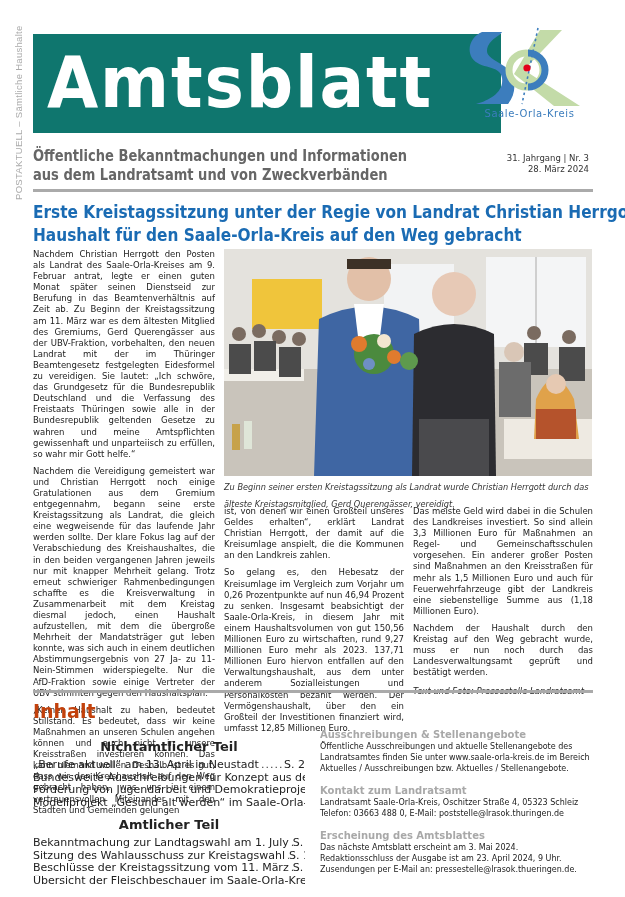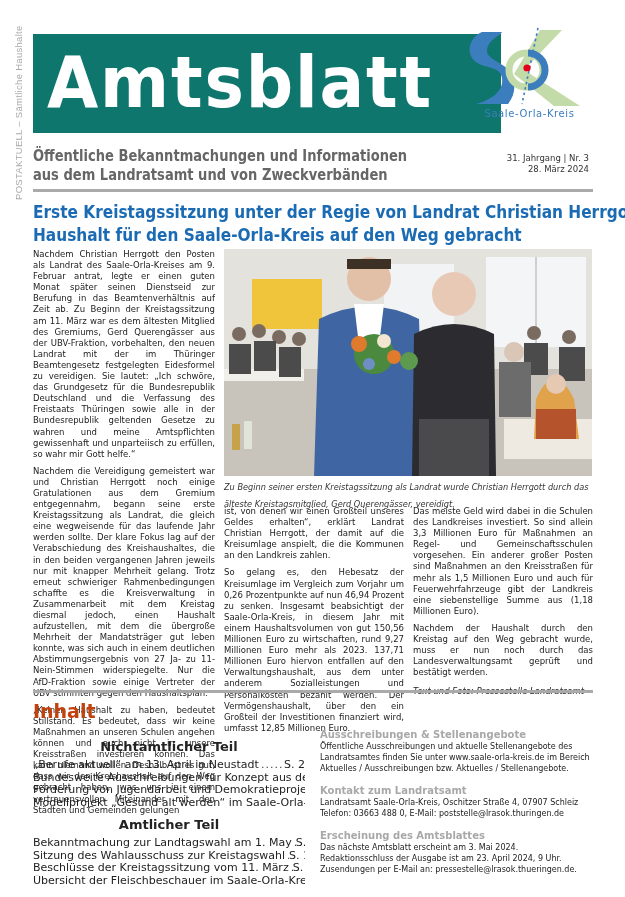--- a/index.html
+++ b/index.html
@@ -222,21 +222,21 @@
   </div>
   <div class="toc-row">
     <span class="t">Modellprojekt „Gesund alt werden“ im Saale-Orla-Kreis</span>
       <span class="dots"></span>
       <span class="p">S. 9</span>
   </div>
 
   <div class="toc-gap"></div>
   <div class="toc-section">Amtlicher Teil</div>
   <div class="toc-row">
-    <span class="t">Bekanntmachung zur Landtagswahl am 1. May</span>
+    <span class="t">Bekanntmachung zur Landtagswahl am 1. July</span>
       <span class="dots"></span>
       <span class="p">S. 10</span>
   </div>
   <div class="toc-row">
     <span class="t">Sitzung des Wahlausschuss zur Kreistagswahl</span>
       <span class="dots"></span>
       <span class="p">S. 11</span>
   </div>
   <div class="toc-row">
     <span class="t">Beschlüsse der Kreistagssitzung vom 11. März</span>
@@ -250,21 +250,21 @@
   </div>
 </div>
 
 <div class="info">
   <div class="info-block">
     <div class="info-head">Ausschreibungen &amp; Stellenangebote</div>
     <div class="info-body">Öffentliche Ausschreibungen und aktuelle Stellenangebote des Landratsamtes finden Sie unter www.saale-orla-kreis.de im Bereich Aktuelles / Ausschreibungen bzw. Aktuelles / Stellenangebote.</div>
   </div>
   <div class="info-block">
     <div class="info-head">Kontakt zum Landratsamt</div>
-    <div class="info-body">Landratsamt Saale-Orla-Kreis, Oschitzer Straße 4, 07907 Schleiz</div>
+    <div class="info-body">Landratsamt Saale-Orla-Kreis, Oschitzer Straße 4, 05323 Schleiz</div>
     <div class="info-body">Telefon: 03663 488 0, E-Mail: poststelle@lrasok.thuringen.de</div>
   </div>
   <div class="info-block">
     <div class="info-head">Erscheinung des Amtsblattes</div>
     <div class="info-body">Das nächste Amtsblatt erscheint am 3. Mai 2024.</div>
     <div class="info-body">Redaktionsschluss der Ausgabe ist am 23. April 2024, 9 Uhr.</div>
     <div class="info-body">Zusendungen per E-Mail an: pressestelle@lrasok.thueringen.de.</div>
   </div>
 </div>
 

